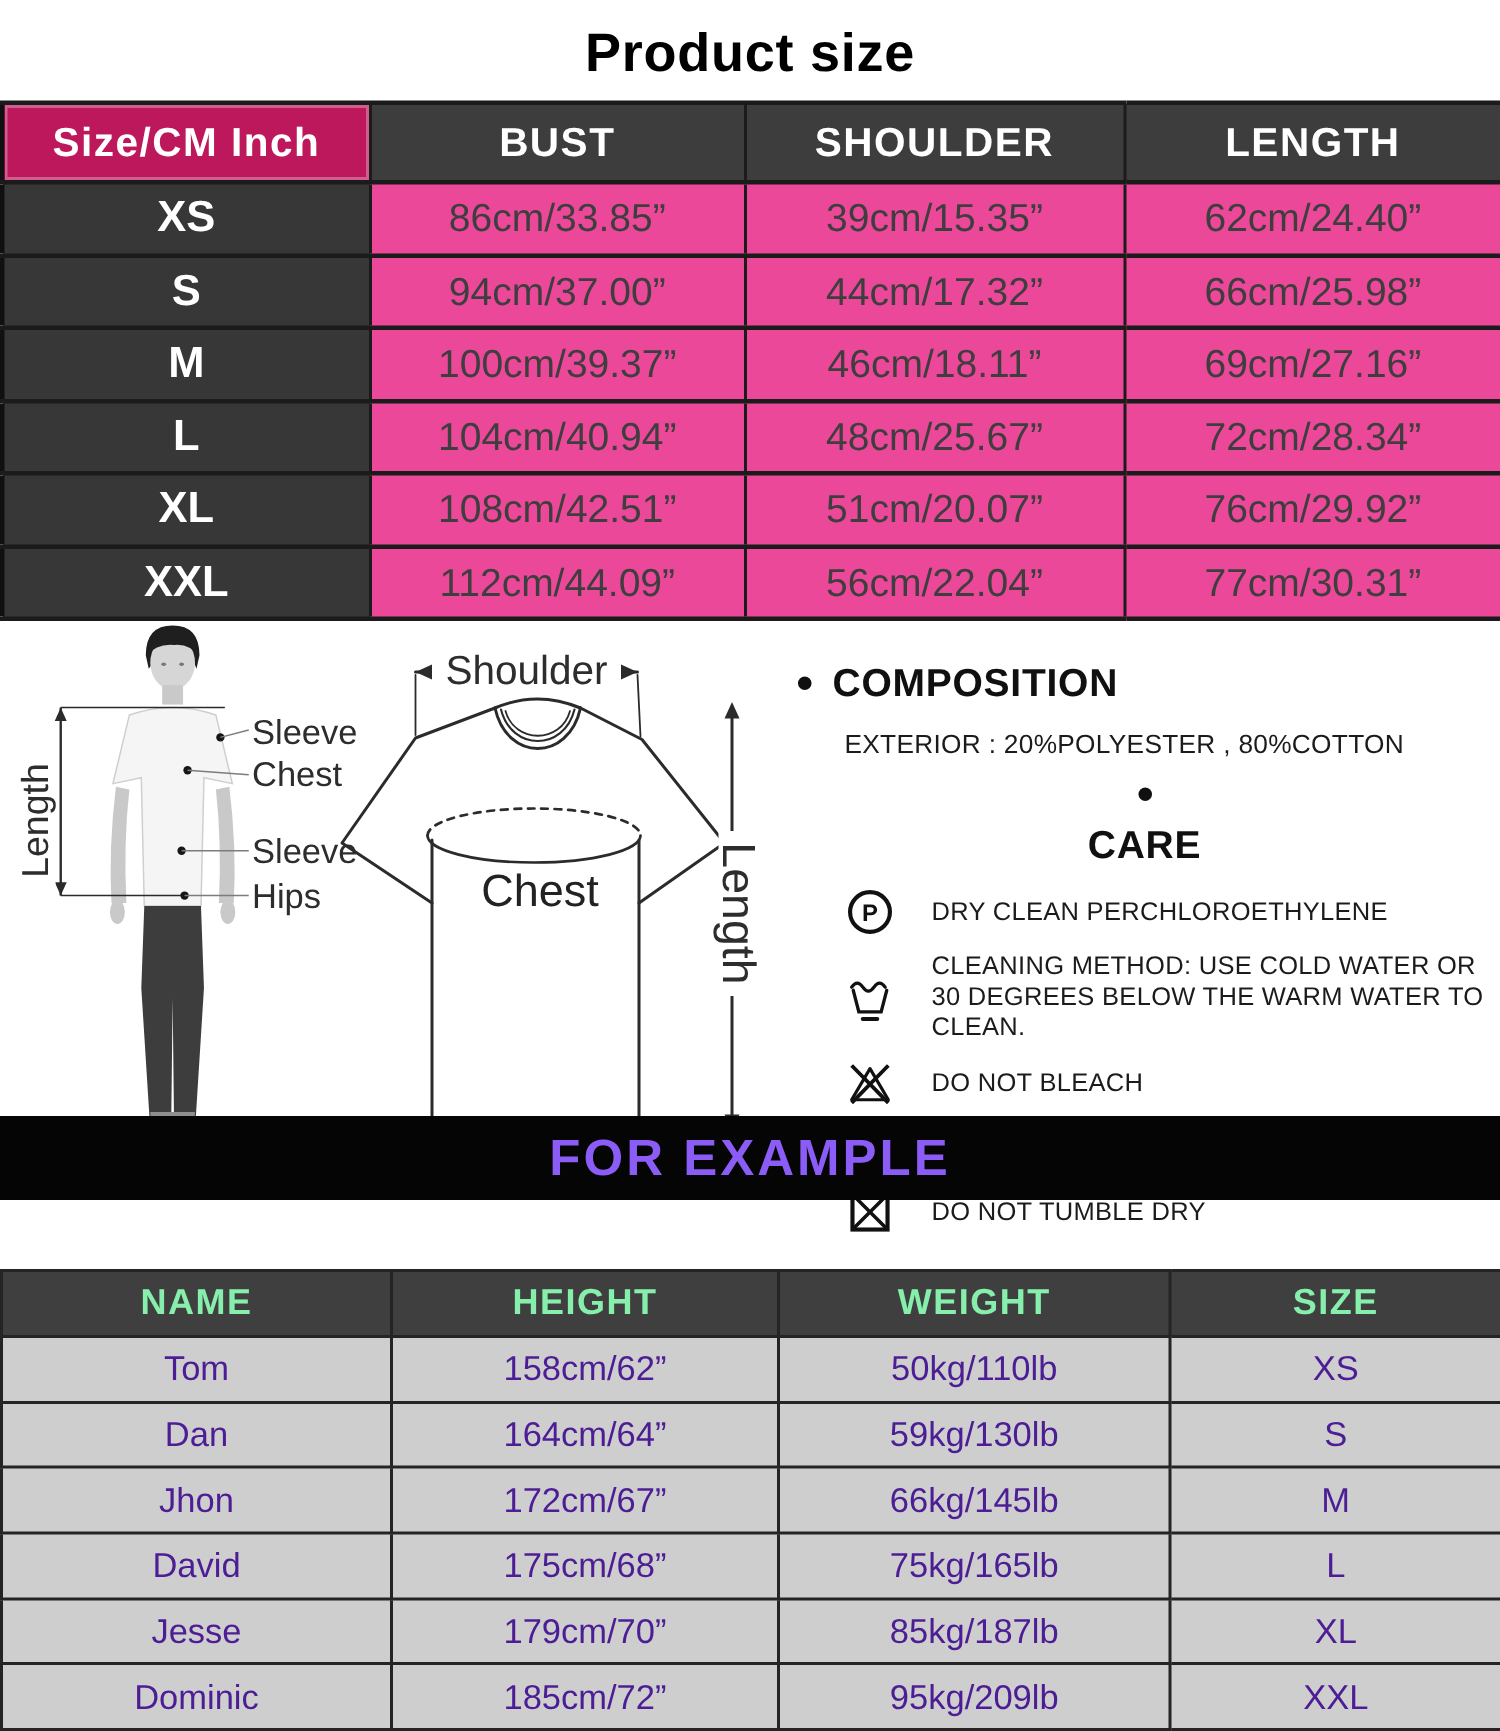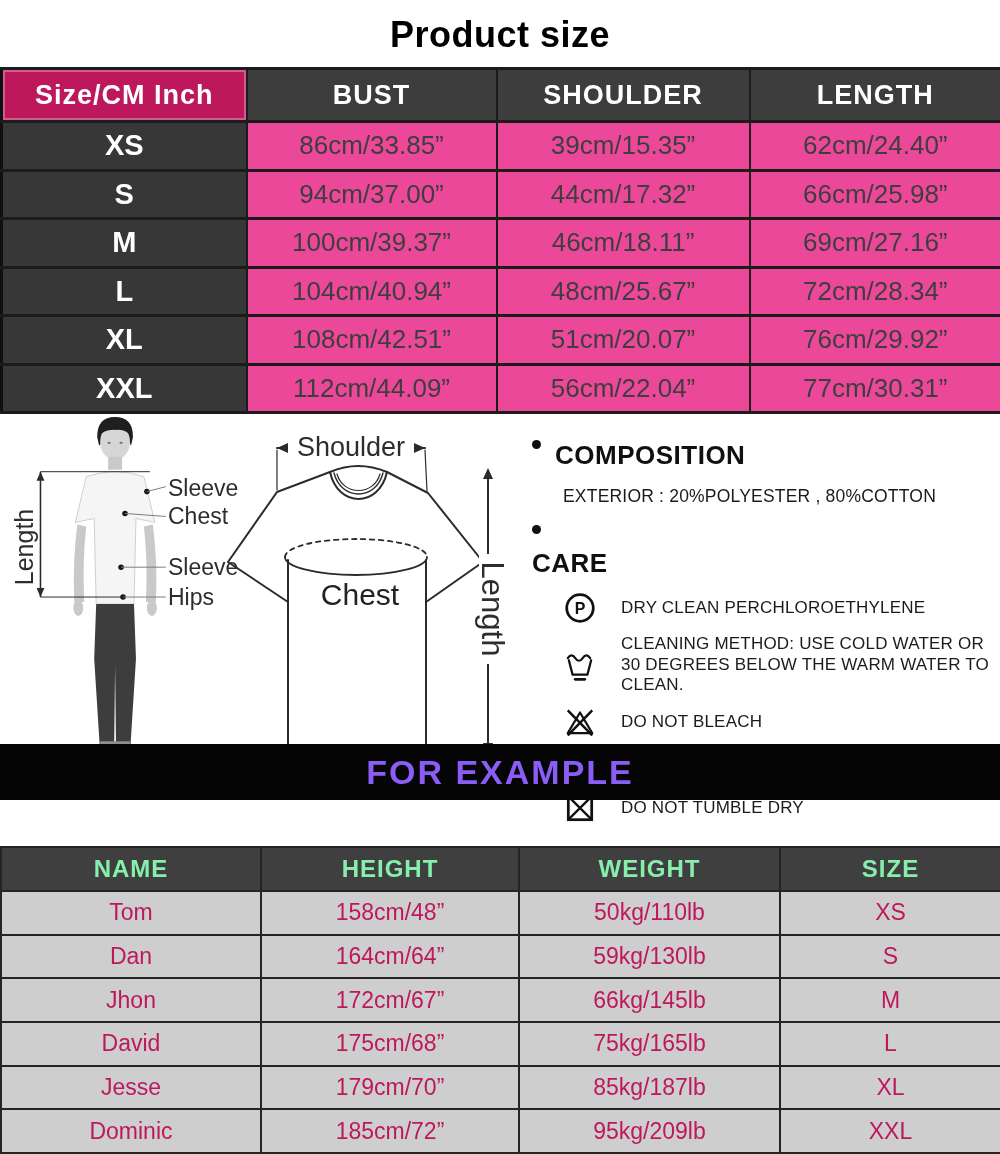--- a/index.html
+++ b/index.html
@@ -33,36 +33,36 @@
   .chest-shirt-label{left:312px;top:578px;width:96px;text-align:center;font-size:30px;color:#222;background:transparent;}
   .length-shirt-label{left:439px;top:594px;width:110px;height:30px;text-align:center;font-size:31px;}
   .length-model-label{left:-22px;top:534px;width:92px;height:26px;text-align:center;font-size:25px;}
   .sleeve-label{left:168px;top:476px;}
   .chest-model-label{left:168px;top:504px;}
   .waist-label{left:168px;top:555px;}
   .hips-label{left:168px;top:585px;}
 
   
   .info-panel{position:absolute;left:532px;top:440px;width:462px;}
-  .info-heading{display:flex;align-items:flex-start;gap:14px;font-size:26px;font-weight:600;color:#101010;letter-spacing:.5px;}
+  .info-heading{display:flex;align-items:center;gap:14px;font-size:26px;font-weight:600;color:#101010;letter-spacing:.5px;}
   .info-heading.care-h{margin-top:18px;flex-direction:column;}
   .bullet{width:9px;height:9px;border-radius:50%;background:#101010;flex:0 0 auto;}
   .info-sub{margin:15px 0 0 31px;font-size:17.5px;font-weight:500;color:#1b1b1b;letter-spacing:.2px;}
   .care-list{margin:12px 0 0 31px;}
   .care-item{display:flex;align-items:center;gap:24px;margin-top:9px;}
   .care-item .cicon{flex:0 0 34px;height:34px;}
   .care-text{font-size:17px;font-weight:500;color:#1b1b1b;width:372px;line-height:1.22;letter-spacing:.2px;}
 
   
   .example-banner{position:absolute;top:744px;left:0;width:1000px;height:56px;background:#050505;
                   color:#8b5cf6;text-align:center;line-height:56px;font-size:34px;font-weight:600;letter-spacing:2px;}
   .example-table{position:absolute;top:846px;left:0;width:1000px;height:308px;border:2px solid #1f1f1f;}
   .example-table th,.example-table td{border:2px solid #242424;text-align:center;vertical-align:middle;padding:0;}
   .example-table thead th{background:#3f3f3f;color:#86efac;font-size:24px;font-weight:600;height:42px;letter-spacing:1px;}
-  .example-table td{background:#cecece;color:#be185d;font-size:23px;font-weight:500;}
+  .example-table td{background:#cecece;color:#4c1d95;font-size:23px;font-weight:500;}
   svg{display:block;}
 </style>
 </head>
 <body>
 
 <div class="canvas">
 
   <div class="page-title">Product size</div>
 
   <table class="size-table">
@@ -276,21 +276,21 @@
       <tr>
         <th>NAME</th>
         <th>HEIGHT</th>
         <th>WEIGHT</th>
         <th>SIZE</th>
       </tr>
     </thead>
     <tbody>
       <tr>
         <td>Tom</td>
-        <td>158cm/48”</td>
+        <td>158cm/62”</td>
         <td>50kg/110lb</td>
         <td>XS</td>
       </tr>
       <tr>
         <td>Dan</td>
         <td>164cm/64”</td>
         <td>59kg/130lb</td>
         <td>S</td>
       </tr>
       <tr>

